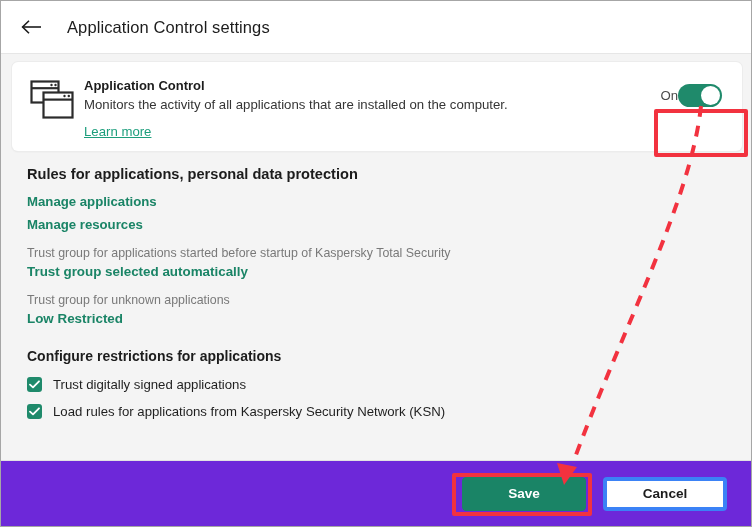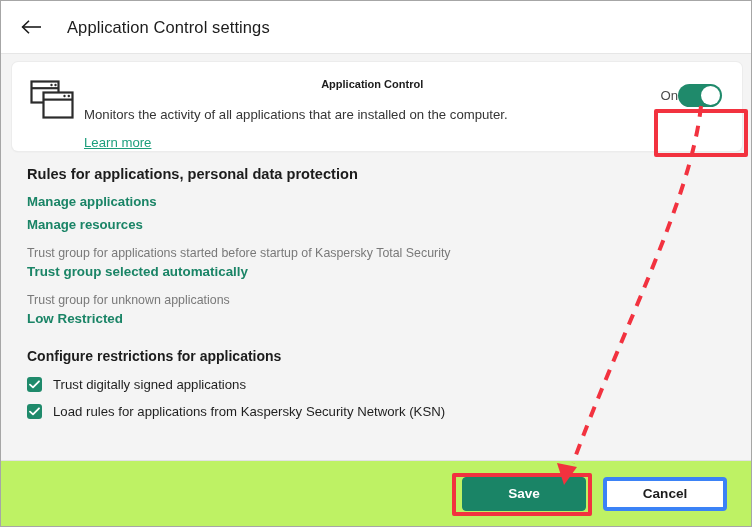--- a/index.html
+++ b/index.html
@@ -72,30 +72,29 @@
     padding: 16px 14px 0 18px;
   }
   .card-icon {
     flex: 0 0 auto;
     width: 46px;
     margin-top: 2px;
   }
   .card-icon svg { display: block; }
   .card-text { flex: 1 1 auto; padding-left: 8px; }
   .card-title {
-    font-size: 11px;
+    font-size: 13px;
     font-weight: bold;
     color: #1c1c1c;
     line-height: 1.2;
-    text-align: center;
   }
   .card-desc {
     font-size: 13.2px;
     color: #353535;
-    margin-top: 16px;
+    margin-top: 3px;
     line-height: 1.25;
   }
   .learn-more {
     display: inline-block;
     margin-top: 11px;
     font-size: 13.2px;
     color: #1c9e7c;
     text-decoration: underline;
     cursor: pointer;
   }
@@ -203,21 +202,21 @@
   .check-label {
     font-size: 13.2px;
     color: #1f1f1f;
     margin-left: 11px;
   }
 
   
   .footer {
     height: 66px;
     min-height: 66px;
-    background: #bef264;
+    background: #6d28d9;
     border-top: 1px solid #e2e2e2;
     display: flex;
     align-items: center;
     justify-content: flex-end;
     padding-right: 24px;
     gap: 17px;
     position: relative;
   }
   .btn {
     width: 124px;

